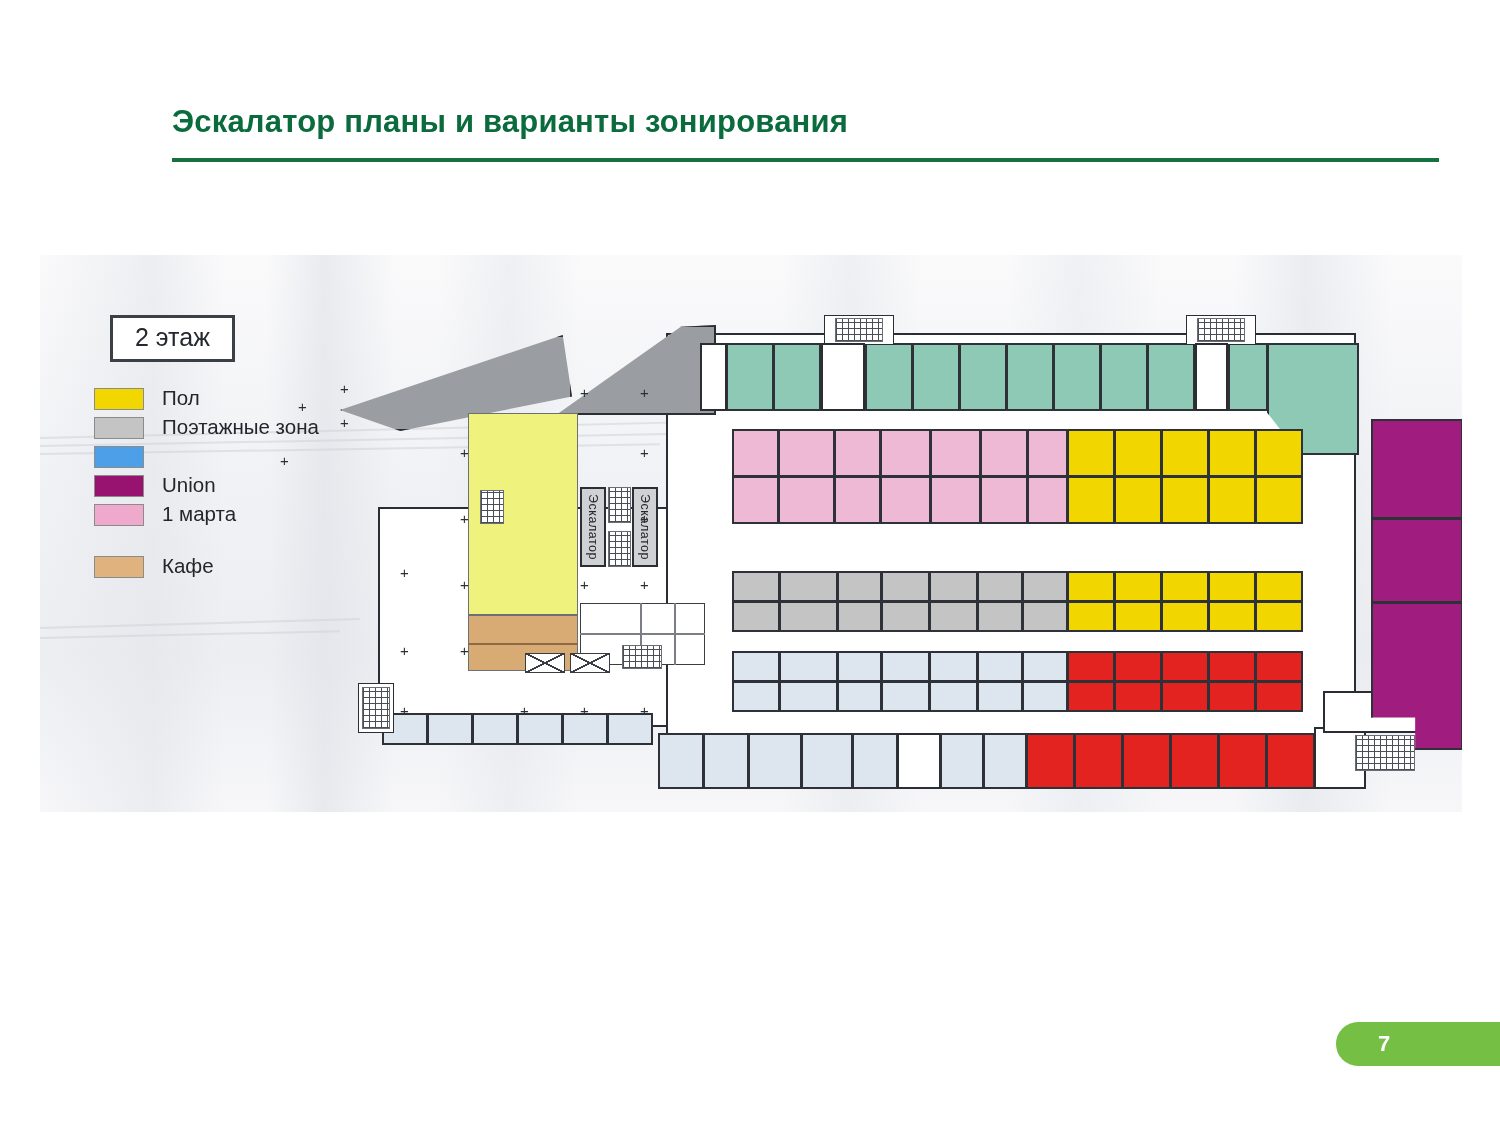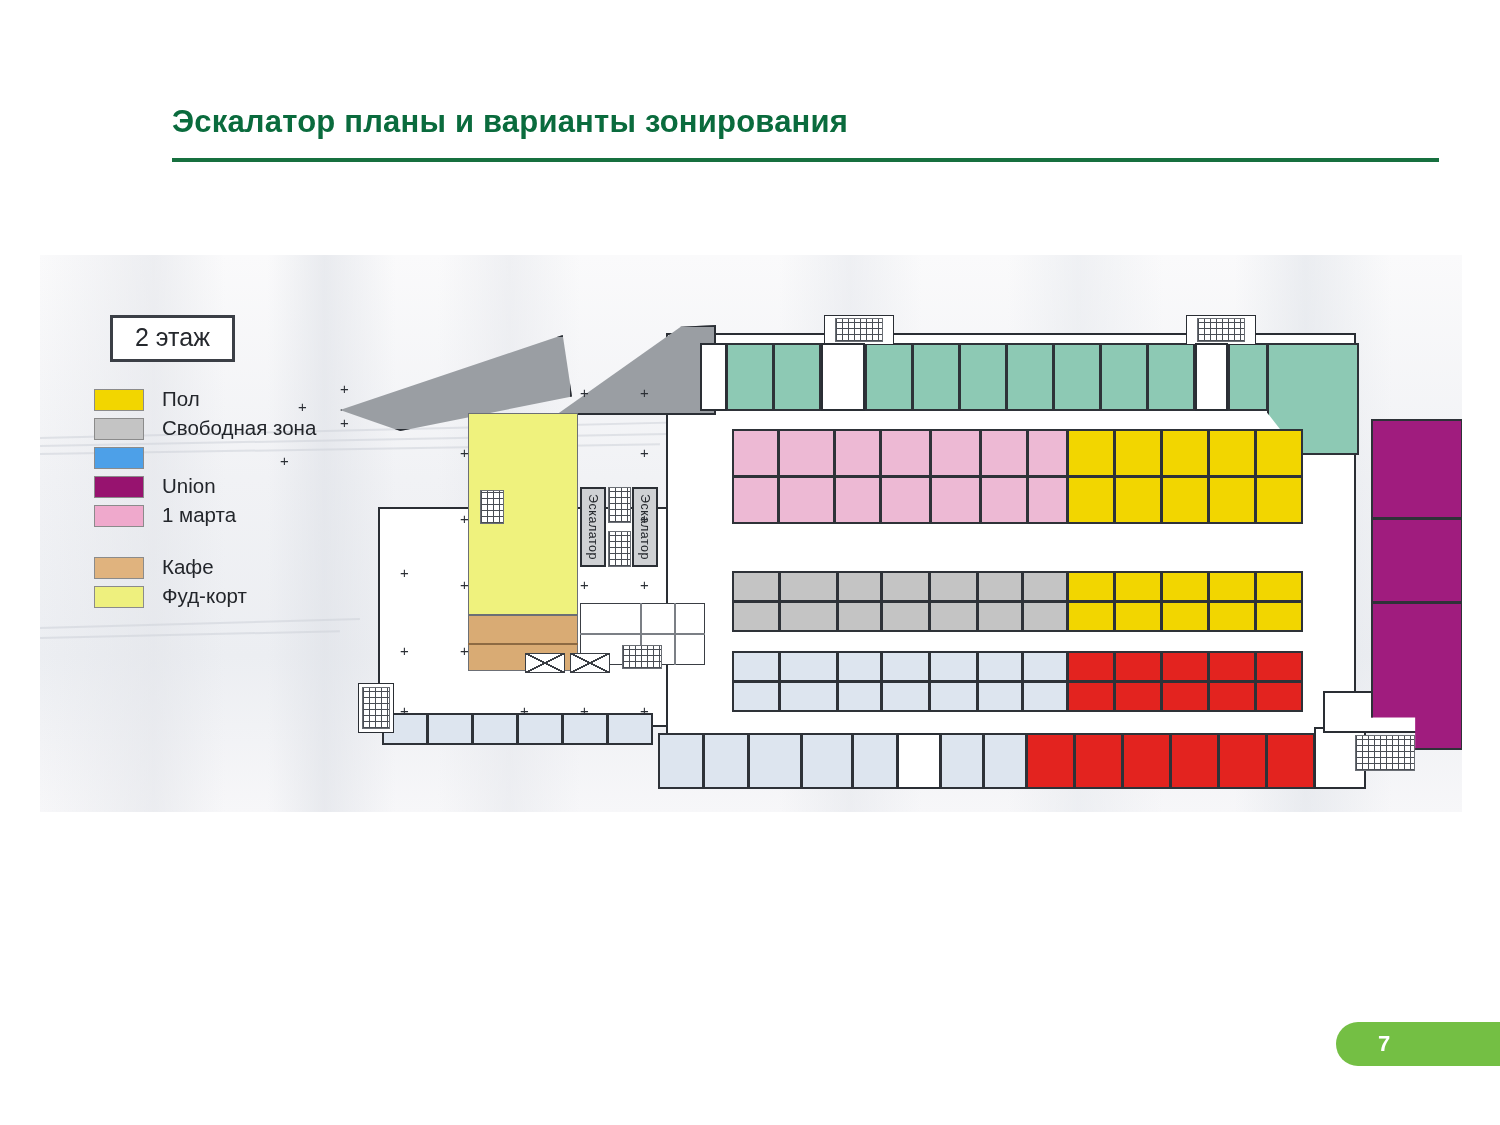--- a/index.html
+++ b/index.html
@@ -40,21 +40,21 @@
   .bg-streak{position:absolute;height:2px;background:rgba(205,209,217,.55);transform-origin:left center;}
   
   #floor-label{
     position:absolute;left:70px;top:60px;
     padding:7px 22px 9px 22px;
     border:3px solid #3b3f46;background:#ffffff;
     font-size:25px;color:#25282d;line-height:1;
   }
   
   #legend{position:absolute;left:14px;top:130px;width:330px;}
-  .legend-row{display:flex;align-items:center;margin-bottom:3px;min-height:26px;}
+  .legend-row{display:flex;align-items:flex-start;margin-bottom:3px;min-height:26px;}
   .legend-row.gap{margin-top:26px;}
   .sw{width:48px;height:20px;border:1px solid #8b8b8b;margin:3px 18px 0 40px;flex:0 0 auto;}
   .legend-text{font-size:20.5px;color:#23262b;line-height:25px;}
   .legend-text .l2{display:block;}
   
   #plan{position:absolute;left:0;top:0;width:1422px;height:557px;}
   .unit{position:absolute;border:2.2px solid #2e3238;box-sizing:border-box;}
   .whiteblock{position:absolute;background:#ffffff;border:2.4px solid #2a2e34;box-sizing:border-box;}
   .esc{position:absolute;background:#cfd1d4;border:2.2px solid #2b2f35;box-sizing:border-box;
        display:flex;align-items:center;justify-content:center;}
@@ -95,41 +95,37 @@
   </div>
 
   <div id="legend">
 
     <div class="legend-row">
       <div class="sw" style="background:#f2d600"></div>
       <div class="legend-text">Пол</div>
     </div>
     <div class="legend-row">
       <div class="sw" style="background:#c4c4c4"></div>
-      <div class="legend-text">Свободная зона</div>
+      <div class="legend-text">Поэтажные зона</div>
     </div>
     <div class="legend-row">
       <div class="sw" style="background:#4da0e8"></div>
     </div>
     <div class="legend-row">
       <div class="sw" style="background:#97136f"></div>
       <div class="legend-text">Union</div>
     </div>
     <div class="legend-row">
       <div class="sw" style="background:#efa9cc"></div>
       <div class="legend-text">1 марта</div>
     </div>
 
     <div class="legend-row gap">
       <div class="sw" style="background:#e0b37e"></div>
       <div class="legend-text">Кафе</div>
-    </div>
-    <div class="legend-row">
-      <div class="sw" style="background:#eef07e"></div>
-      <div class="legend-text">Фуд-корт</div>
     </div>
   </div>
 
   <div id="plan">
 
     <div class="whiteblock" style="left:338px;top:252px;width:330px;height:220px;border-width:2.6px;"></div>
     <div class="whiteblock" style="left:626px;top:78px;width:690px;height:420px;border-width:2.6px;"></div>
 
     <div style="position:absolute;left:516px;top:70px;width:160px;height:90px;background:#9a9ea3;
                 border:2.4px solid #2b2f35;box-sizing:border-box;

